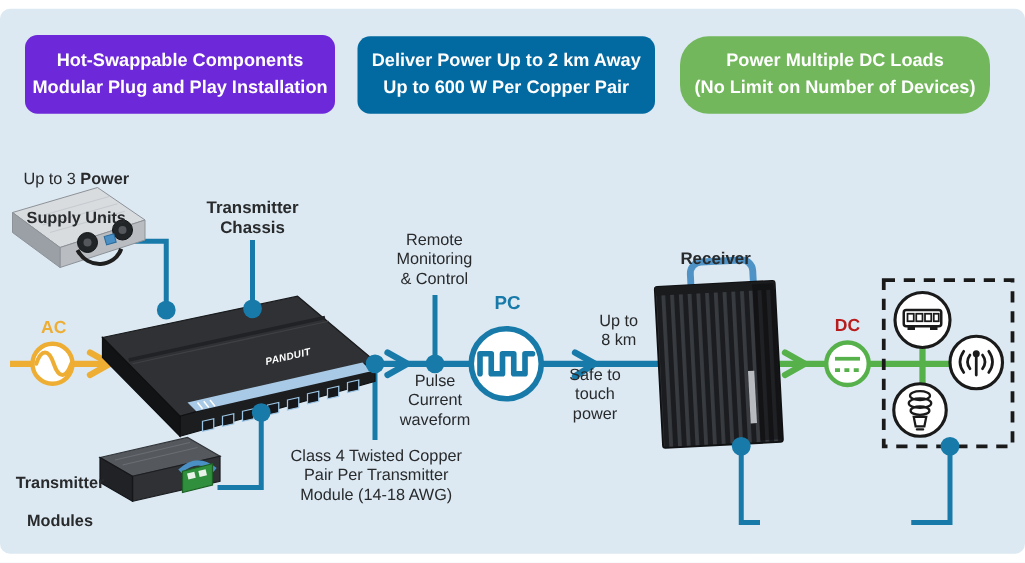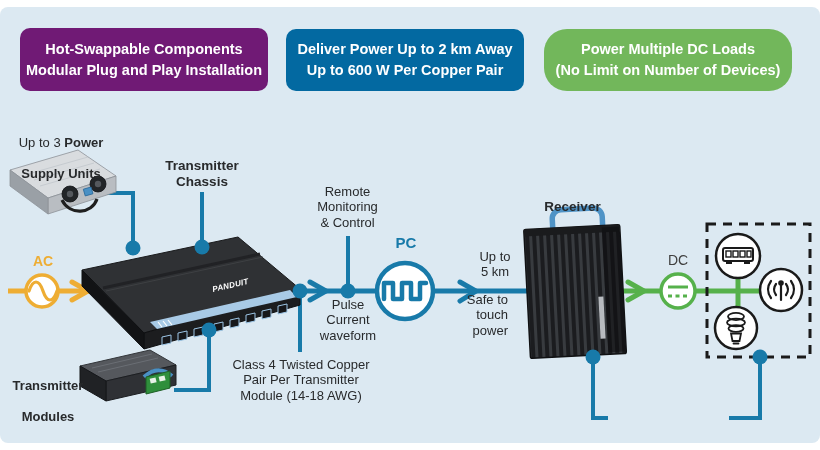--- a/index.html
+++ b/index.html
@@ -2,28 +2,28 @@
 <html><head>
 <meta charset="utf-8">
 <style>
   html,body{margin:0;padding:0;background:#ffffff;}
   .stage{position:relative;width:820px;height:450px;background:#ffffff;overflow:hidden;
          font-family:"Liberation Sans",sans-serif;color:#282a2c;}
   .bg{position:absolute;left:0;top:7px;width:820px;height:436px;background:#dce9f2;border-radius:8px;}
   .banner{position:absolute;border-radius:10px;color:#ffffff;font-weight:bold;font-size:14.5px;
           line-height:1.42;display:flex;align-items:center;justify-content:center;text-align:center;
           white-space:pre-line;}
-  .banner-yellow{background:#701a75;}
+  .banner-yellow{background:#6d28d9;}
   .banner-blue{background:#0369a1;}
   .banner-green{background:#72b75b;}
   .lbl{position:absolute;font-size:13px;line-height:1.18;text-align:center;white-space:pre-line;}
   .bold{font-weight:bold;}
   .accent-yellow{color:#eead33;font-weight:bold;font-size:14px;}
   .accent-blue{color:#187aa9;font-weight:bold;font-size:15px;}
-  .accent-green{color:#404040;font-weight:normal;font-size:14px;}
+  .accent-green{color:#b91c1c;font-weight:bold;font-size:14px;}
   svg.diagram{position:absolute;left:0;top:0;}
 </style>
 </head>
 <body>
 
 <div class="stage">
   <div class="bg"></div>
 
   <div class="banner banner-yellow" style="left:20px;top:28px;width:248px;height:63px;">Hot-Swappable Components
 Modular Plug and Play Installation</div>
@@ -194,23 +194,23 @@
 Monitoring
 &amp; Control</div>
 
   <div class="lbl accent-blue" style="left:390px;top:234px;width:32px;">PC</div>
 
   <div class="lbl" style="left:308px;top:297px;width:80px;text-align:center;">Pulse
 Current
 waveform</div>
 
   <div class="lbl" style="left:467px;top:249px;width:56px;">Up to
-5 km</div>
-
-  <div class="lbl" style="left:444px;top:292px;width:64px;text-align:right;">Safe to
+8 km</div>
+
+  <div class="lbl" style="left:444px;top:292px;width:64px;text-align:center;">Safe to
 touch
 power</div>
 
   <div class="lbl bold" style="left:525px;top:199px;width:95px;font-size:13.5px;">Receiver</div>
 
   <div class="lbl accent-green" style="left:661px;top:252px;width:34px;">DC</div>
 
 </div>
 
 </body></html>

